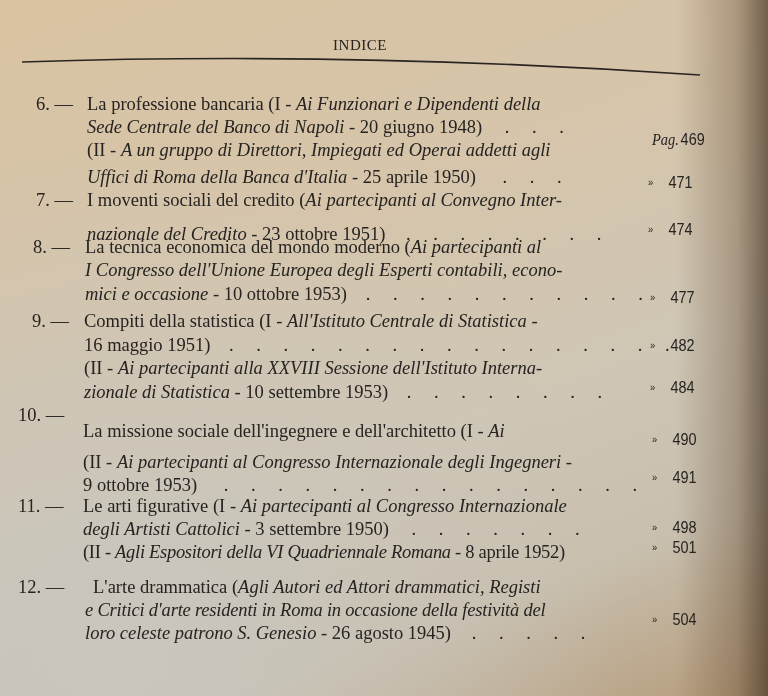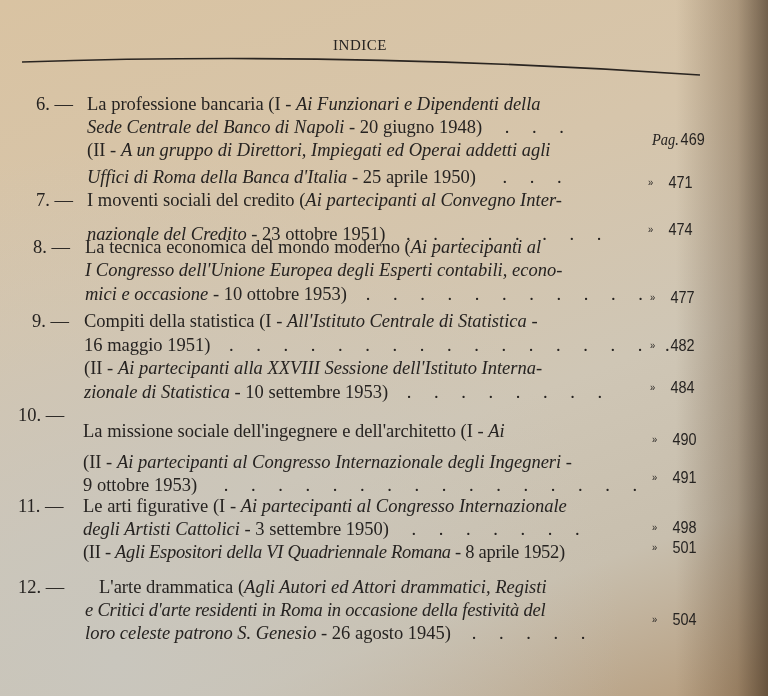--- a/index.html
+++ b/index.html
@@ -157,21 +157,21 @@
   <div class="line" style="left:83px; top:541px; letter-spacing:-0.3px;">
     <span>(II - </span><span class="it">Agli Espositori della VI Quadriennale Romana</span><span> - 8 aprile 1952)</span>
   </div>
   <div class="pg" style="left:652px; top:538px;">
     <span class="quote">»</span><span>501</span>
   </div>
 
   <div class="line" style="left:18px; top:576px;">
     <span>12. —</span>
   </div>
-  <div class="line" style="left:99px; top:576px;">
+  <div class="line" style="left:93px; top:576px;">
     <span>L'arte drammatica (</span><span class="it">Agli Autori ed Attori drammatici, Registi</span>
   </div>
   <div class="line" style="left:85px; top:599px; letter-spacing:-0.2px;">
     <span class="it">e Critici d'arte residenti in Roma in occasione della festività del</span>
   </div>
   <div class="line" style="left:85px; top:622px;">
     <span class="it">loro celeste patrono S. Genesio</span><span> - 26 agosto 1945)</span>
     <span class="dots" style="margin-left:16px;">. . . . .</span>
   </div>
   <div class="pg" style="left:652px; top:610px;">

